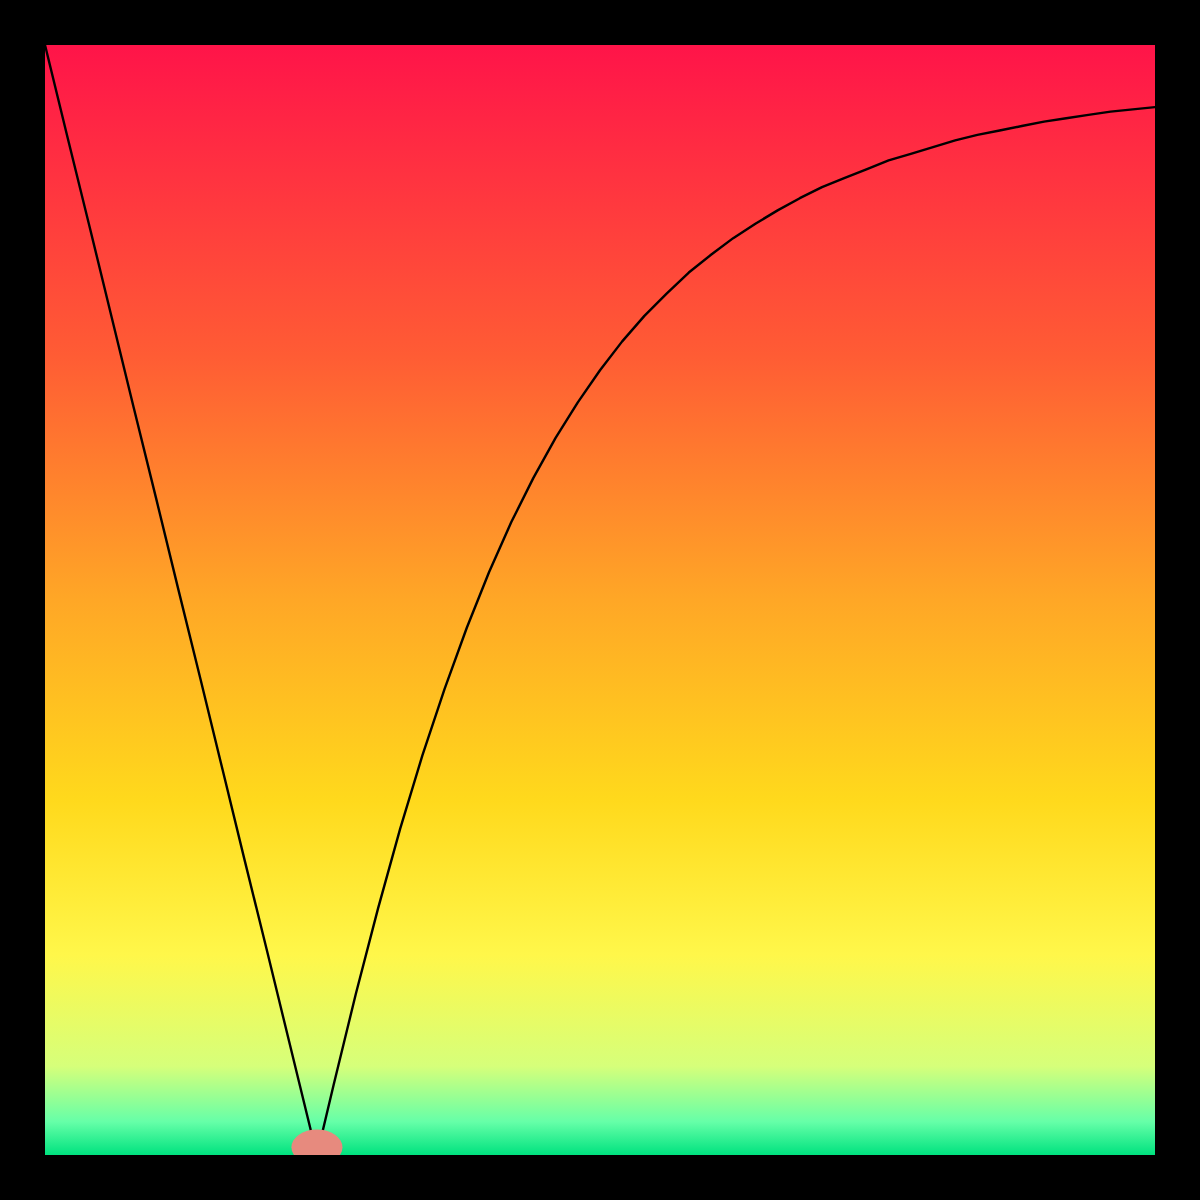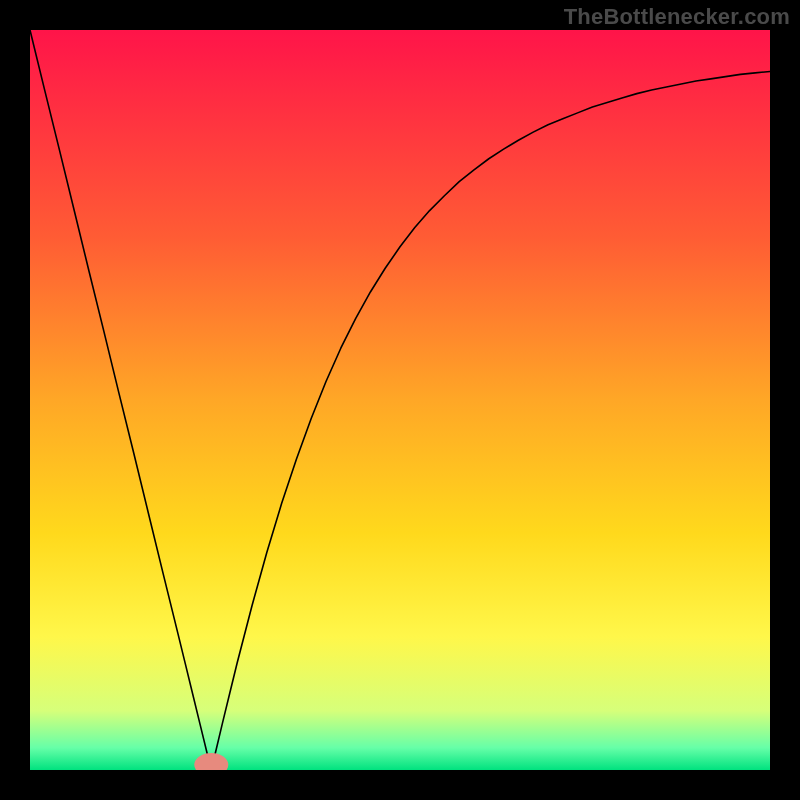--- a/index.html
+++ b/index.html
@@ -38,21 +38,20 @@
     color: #4a4a4a;
     font-size: 22px;
     font-weight: 600;
     letter-spacing: 0.2px;
   }
 </style>
 </head>
 <body>
 
 <div class="frame">
-  <div class="watermark">TheBottlenecker.com</div>
   <div class="plot-area">
     <svg viewBox="0 0 740 740" preserveAspectRatio="none">
       <defs>
         <linearGradient id="bg-grad" x1="0" y1="0" x2="0" y2="1">
             <stop offset="0%" stop-color="#ff1449"></stop>
             <stop offset="28.000000000000004%" stop-color="#ff5c34"></stop>
             <stop offset="50%" stop-color="#ffa726"></stop>
             <stop offset="68%" stop-color="#ffd91c"></stop>
             <stop offset="82%" stop-color="#fff74a"></stop>
             <stop offset="92%" stop-color="#d6ff7a"></stop>

